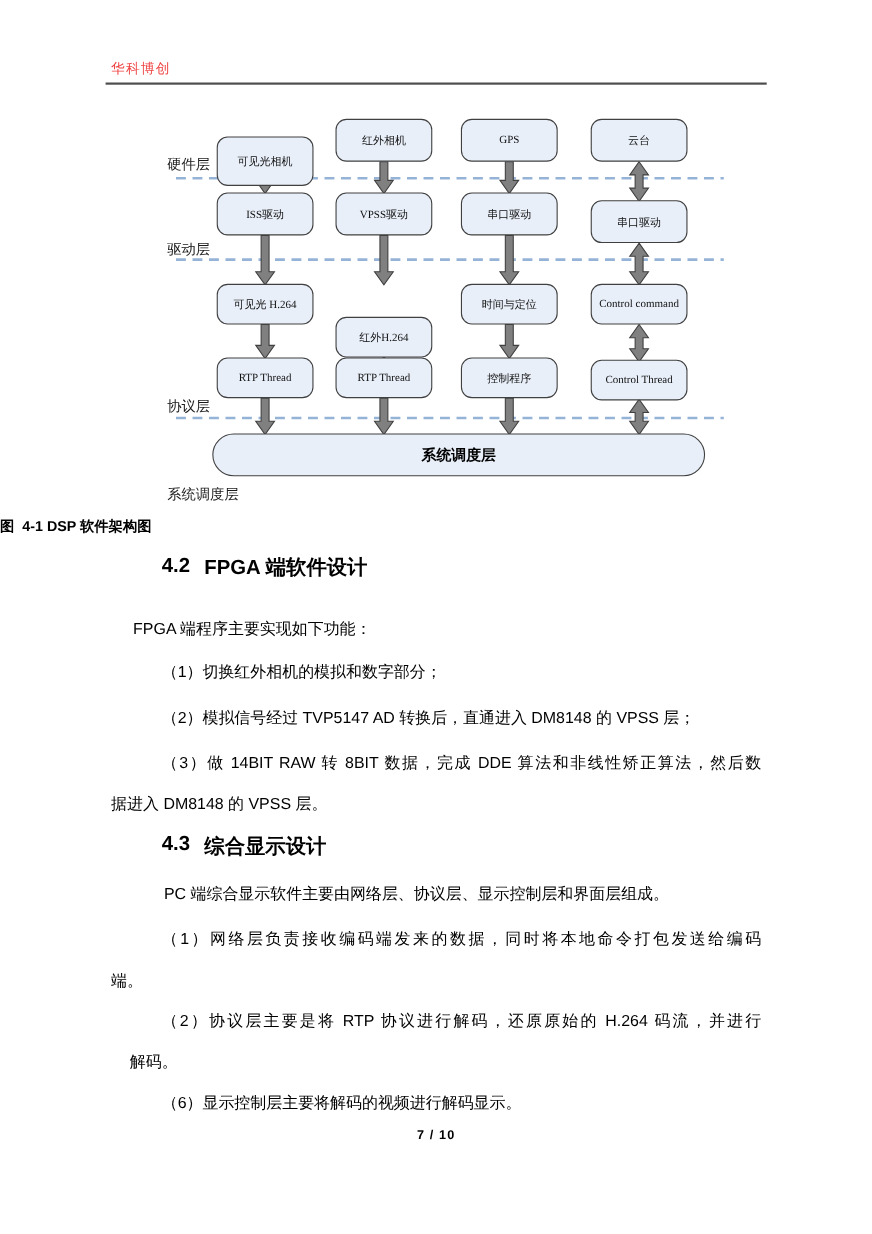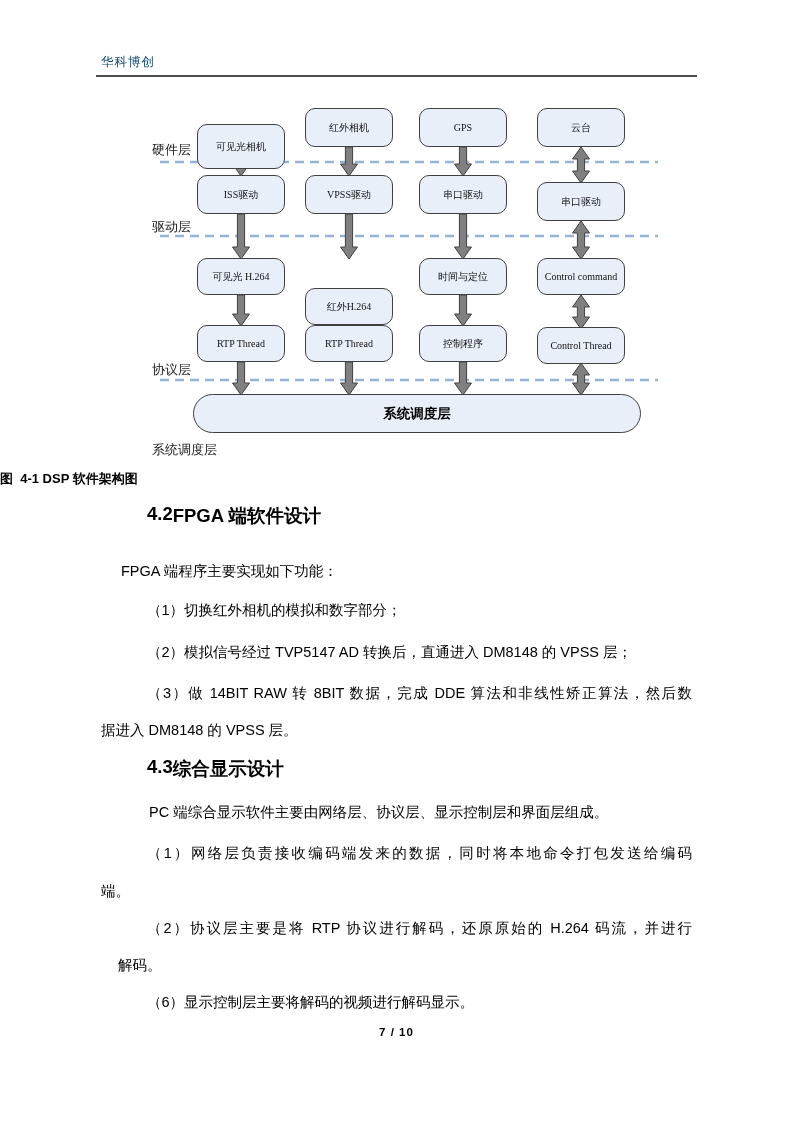--- a/index.html
+++ b/index.html
@@ -2,21 +2,21 @@
 <html><head>
 <meta charset="utf-8">
 <style>
   html,body{margin:0;padding:0;background:#fff;}
   .page{
     position:relative;width:793px;height:1122px;background:#fff;
     font-family:"Liberation Sans",sans-serif;color:#000;
     outline:1px solid #e3e3e3;overflow:hidden;
     --box-fill:#e8eff9;--box-border:#404040;
   }
-  .header-text{position:absolute;left:101px;top:54px;font-size:12.5px;color:#0c4a6e;letter-spacing:1px;}
+  .header-text{position:absolute;left:101px;top:54px;font-size:12.5px;color:#ef4444;letter-spacing:1px;}
   .header-rule{position:absolute;left:96px;top:75px;width:601px;border-top:2px solid #4d4d4d;}
 
   .figure{position:absolute;left:0;top:0;width:793px;height:470px;}
   #fig-svg{position:absolute;left:0;top:0;pointer-events:none;}
   .node{
     position:absolute;box-sizing:border-box;
     background:var(--box-fill);border:1.2px solid var(--box-border);border-radius:10px;
     display:flex;align-items:center;justify-content:center;
     font-family:"Liberation Serif",serif;font-size:10px;color:#111;text-align:center;
     white-space:pre;z-index:2;
@@ -25,21 +25,21 @@
     position:absolute;left:193px;top:394px;width:448px;height:39px;box-sizing:border-box;
     background:var(--box-fill);border:1.2px solid var(--box-border);border-radius:20px;
     display:flex;align-items:center;justify-content:center;
     font-size:13.5px;font-weight:700;color:#000;z-index:2;
   }
   .layer-label{position:absolute;font-size:13px;color:#1a1a1a;z-index:2;white-space:pre;}
 
   .caption{position:absolute;left:0;top:470px;width:793px;text-align:left;
     font-size:13px;font-weight:600;white-space:pre;}
 
-  .h2{position:absolute;left:147px;font-size:18.5px;font-weight:700;display:flex;}
+  .h2{position:absolute;left:147px;font-size:18.5px;font-weight:700;display:flex;gap:13px;}
   .bline{position:absolute;font-size:14.5px;white-space:pre;}
   .jline{position:absolute;left:147px;width:545px;font-size:14.5px;
     text-align:justify;text-align-last:justify;}
   .footer{position:absolute;left:0;top:1026px;width:793px;text-align:center;
     font-size:11.5px;font-weight:700;letter-spacing:1px;}
 </style>
 </head>
 <body>
 
 <div class="page" style="--box-fill: #e8eff9; --box-border: #404040;">

